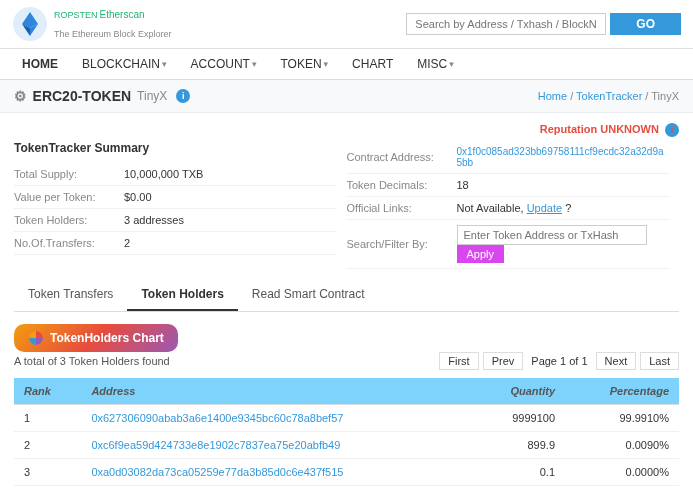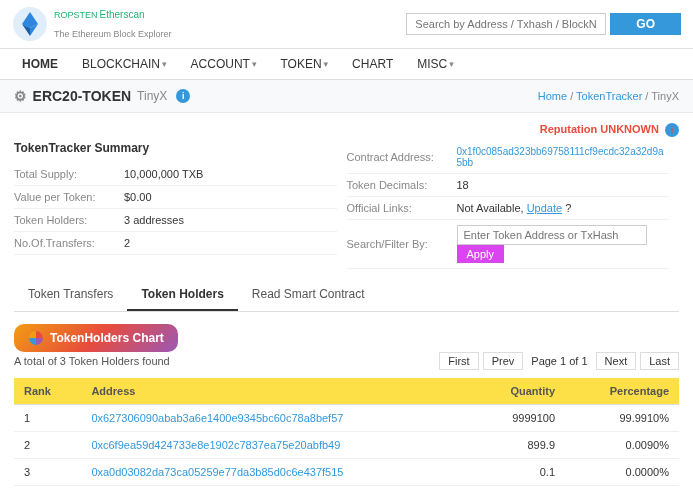--- a/index.html
+++ b/index.html
@@ -56,21 +56,21 @@
     .chart-btn { background: linear-gradient(135deg, #f39c12, #e74c3c, #9b59b6); color: #fff; border: none; padding: 6px 14px; border-radius: 10px; cursor: pointer; font-size: 12px; font-weight: bold; display: flex; align-items: center; gap: 6px; margin-bottom: 0; }
 
     .holders-info-row { display: flex; align-items: center; justify-content: space-between; margin-bottom: 8px; }
     .holders-count { font-size: 11px; color: #555; }
     .pagination { display: flex; align-items: center; gap: 4px; font-size: 11px; }
     .page-btn { border: 1px solid #ddd; padding: 2px 8px; cursor: pointer; color: #333; background: #fff; font-size: 11px; }
     .page-text { margin: 0 4px; font-size: 11px; }
 
     
     .data-table { width: 100%; border-collapse: collapse; font-size: 11px; }
-    .data-table thead tr { background: #fde047; }
+    .data-table thead tr { background: #7dd3fc; font-style: italic; }
     .data-table th { padding: 7px 10px; text-align: left; font-weight: bold; color: #555; border-bottom: 1px solid #ddd; font-size: 11px; }
     .data-table td { padding: 7px 10px; border-bottom: 1px solid #f0f0f0; color: #333; }
     .data-table td.link { color: #3498db; }
     .data-table td.right { text-align: right; }
     .data-table th.right { text-align: right; }
 
     
     .info-icon { display: inline-block; width: 14px; height: 14px; border-radius: 50%; background: #3498db; color: #fff; font-size: 9px; font-weight: bold; text-align: center; line-height: 14px; cursor: pointer; margin-left: 3px; }
 
     .apply-btn { background: #d946ef; color: #fff; border: none; padding: 3px 10px; cursor: pointer; font-size: 11px; }

